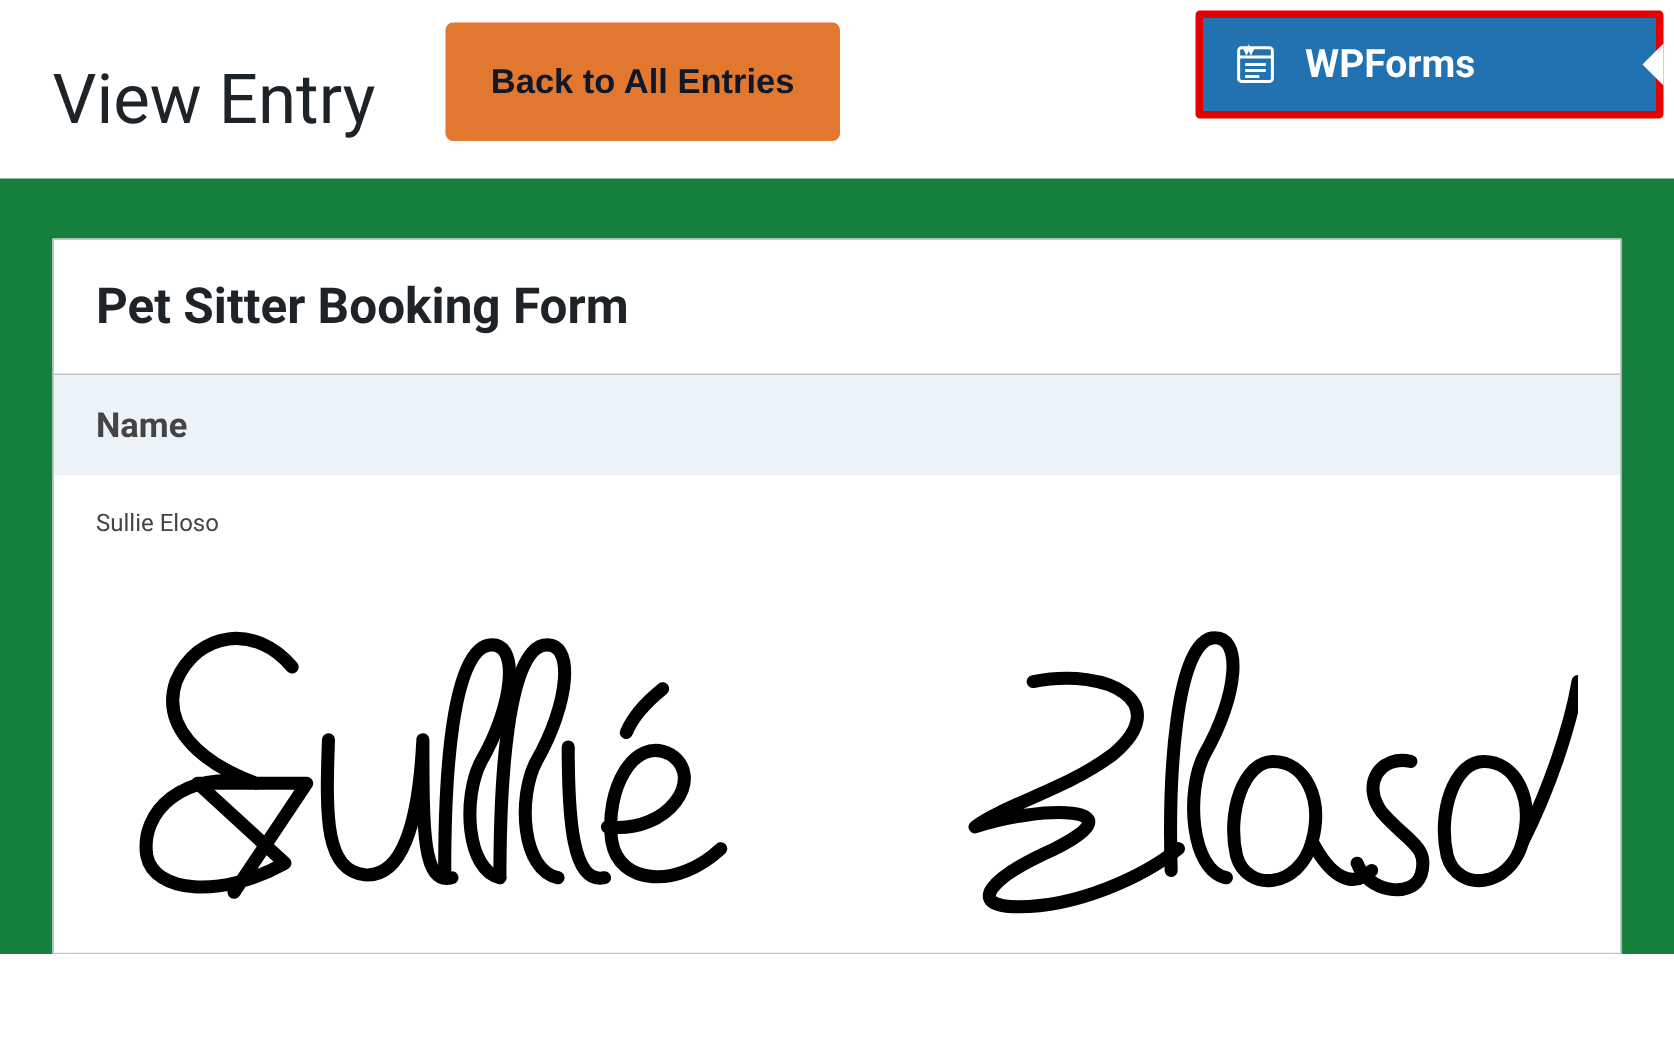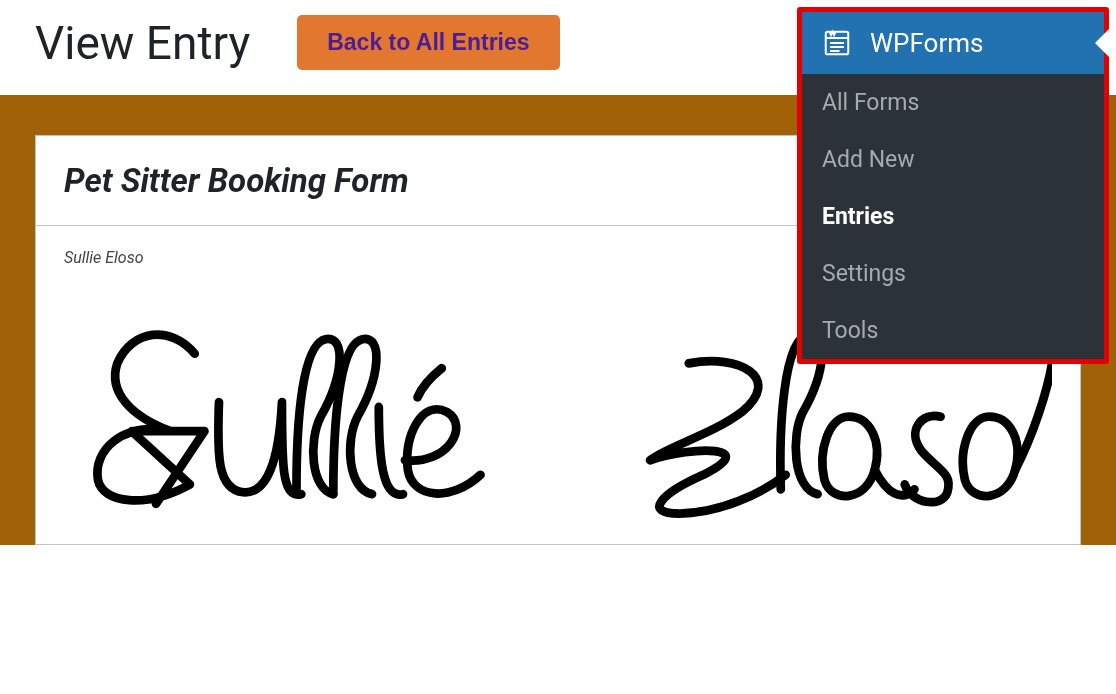--- a/index.html
+++ b/index.html
@@ -21,33 +21,32 @@
     }
 
     .page-title {
       font-size: 46px;
       font-weight: 400;
       color: #1d2327;
     }
 
     .back-button {
       background: #e27730;
-      color: #4c1d95;
+      color: #0f172a;
       border: none;
-      padding: 14px 30px;
+      padding: 26px 30px;
       font-size: 23px;
       font-weight: 600;
       border-radius: 5px;
       cursor: pointer;
     }
 
     .content-area {
-      background: #a16207;
+      background: #15803d;
       padding: 40px 35px 0 35px;
-      font-style: italic;
     }
 
     .entry-panel {
       background: #ffffff;
       border: 1px solid #c3c4c7;
     }
 
     .panel-header {
       padding: 25px 28px;
       border-bottom: 1px solid #c3c4c7;
@@ -97,21 +96,21 @@
       overflow: visible;
     }
 
     .flyout-header {
       background: #2271b1;
       color: #ffffff;
       display: flex;
       align-items: center;
       padding: 16px 20px;
       font-size: 26px;
-      font-weight: 400;
+      font-weight: 700;
       position: relative;
     }
 
     .flyout-header .wp-icon {
       margin-right: 18px;
       display: inline-flex;
     }
 
     .flyout-arrow {
       position: absolute;
@@ -147,20 +146,21 @@
 <div class="top-header">
   <h1 class="page-title">View Entry</h1>
   <button class="back-button">Back to All Entries</button>
 </div>
 
 <div class="content-area">
   <div class="entry-panel">
     <div class="panel-header">
       <h2 class="form-name">Pet Sitter Booking Form</h2>
     </div>
+    <div class="field-label">Name</div>
     <div class="field-value">Sullie Eloso</div>
     <div class="signature-container">
       <svg class="signature-svg" viewBox="0 0 1020 230">
         <g fill="none" stroke="#000000" stroke-width="9" stroke-linecap="round" stroke-linejoin="round">
 
           <path d="M 135 45 C 110 15 70 20 55 55 C 45 85 70 110 110 125 C 60 115 30 145 35 175 C 40 200 85 205 130 180 L 70 125 L 145 125 L 95 200"></path>
 
           <path d="M 160 95 C 158 150 158 185 185 188 C 210 190 222 155 225 95 C 225 160 225 195 245 190"></path>
 
           <path d="M 240 185 C 240 120 245 35 270 30 C 292 26 288 70 265 110 C 252 135 255 185 278 190"></path>
@@ -200,20 +200,13 @@
         <path d="M3 8 L21 8"></path>
         <path d="M6 3 L7.2 5.5 L8.4 3 L9.6 5.5 L10.8 3"></path>
         <path d="M6.5 12 L17.5 12"></path>
         <path d="M6.5 15.2 L17.5 15.2"></path>
         <path d="M6.5 18.4 L14 18.4"></path>
       </svg>
     </span>
     <span>WPForms</span>
     <span class="flyout-arrow"></span>
   </div>
-  <div class="flyout-body">
-    <div class="flyout-item">All Forms</div>
-    <div class="flyout-item">Add New</div>
-    <div class="flyout-item active">Entries</div>
-    <div class="flyout-item">Settings</div>
-    <div class="flyout-item">Tools</div>
-  </div>
 </div>
 
 </body></html>

